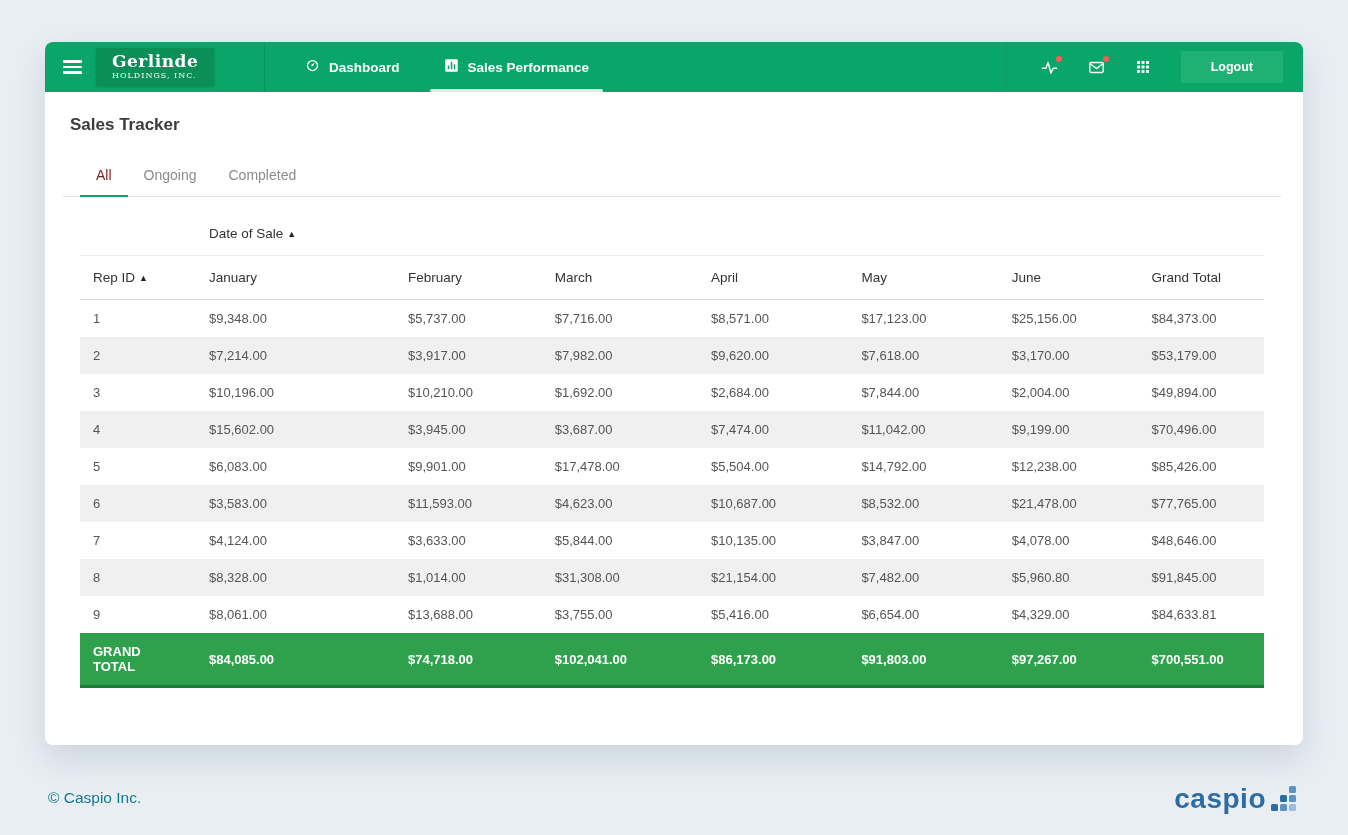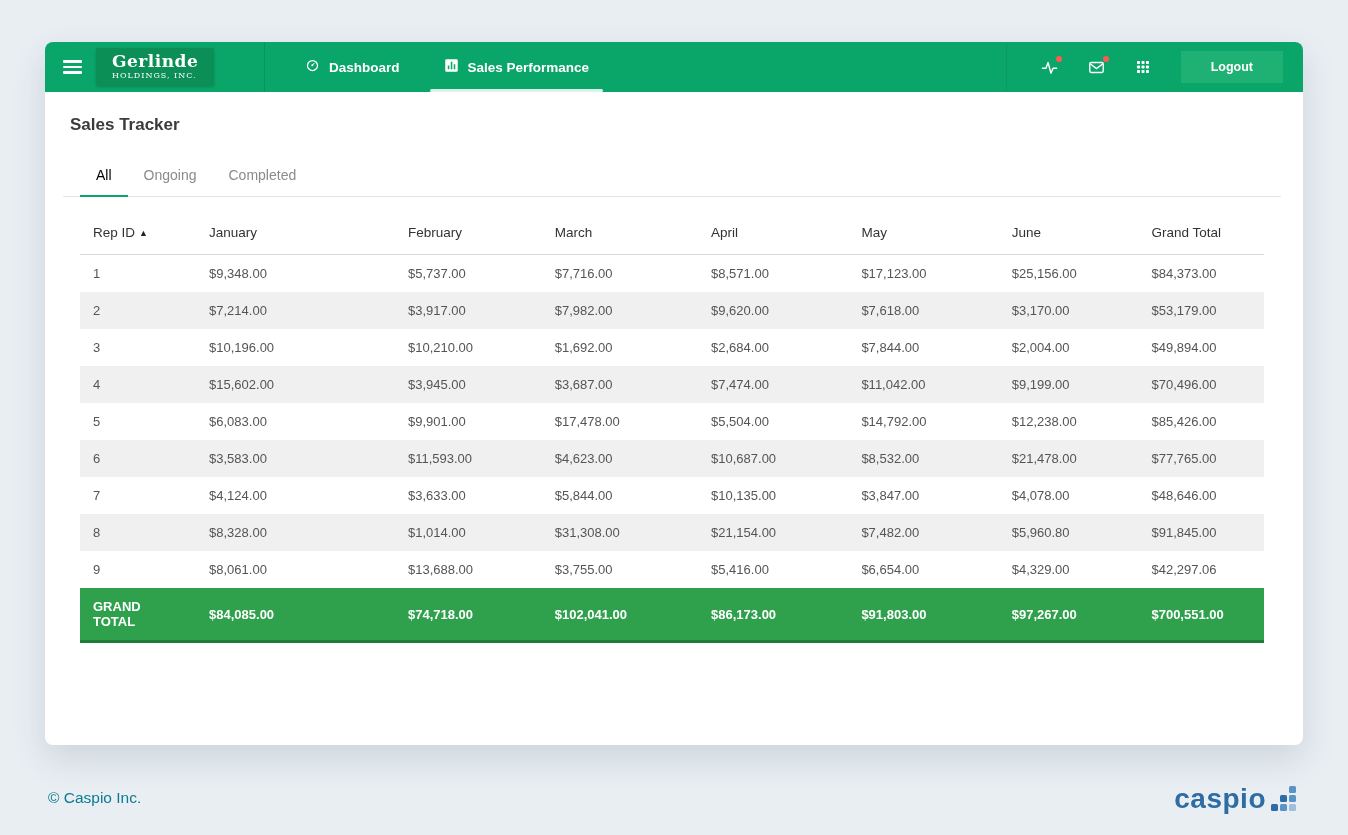--- a/index.html
+++ b/index.html
@@ -89,21 +89,21 @@
     font-size: 17px; font-weight: bold; color: #3b3b3b;
     margin: 23px 25px 16px;
   }
   .panel { margin: 0 22px 0 18px; background: #fff; flex: 1; }
   .tabs { display: flex; border-bottom: 1px solid #e4e4e4; padding-left: 17px; }
   .tab {
     padding: 16px 16px 13px;
     font-size: 14px; color: #8b8b8b;
     cursor: pointer; position: relative;
   }
-  .tab.active { color: #000000; text-align: center; }
+  .tab.active { color: #7f1d1d; text-align: center; }
   .tab.active::after {
     content: ""; position: absolute; left: 0; right: 0; bottom: -1px;
     height: 2.5px; background: #0aa569;
   }
   .table-wrap { padding: 14px 17px 0; }
   table { width: 100%; border-collapse: collapse; font-size: 13px; color: #555; table-layout: fixed; }
   thead th { text-align: left; font-weight: normal; color: #333; }
   .group-row th { padding: 15px 13px 14px; border-bottom: 1px solid #ececec; font-size: 13.5px; }
   .head-row th  { padding: 14px 13px; border-bottom: 1px solid #d9d9d9; font-size: 13.5px; cursor: pointer; }
   .sort-arrow { font-size: 9px; color: #222; margin-left: 4px; vertical-align: 1px; }
@@ -219,20 +219,26 @@
           <col style="width:9.8%">
             <col style="width:16.8%">
             <col style="width:12.4%">
             <col style="width:13.2%">
           <col style="width:12.7%">
             <col style="width:12.7%">
             <col style="width:11.8%">
             <col style="width:10.6%">
         </colgroup>
         <thead>
+          <tr class="group-row">
+            <th></th>
+            <th colspan="7">
+              <span>Date of Sale</span><span class="sort-arrow">▲</span>
+            </th>
+          </tr>
           <tr class="head-row">
             <th>
               <span>Rep ID</span><span class="sort-arrow">▲</span>
             </th>
             <th>January</th>
             <th>February</th>
             <th>March</th>
             <th>April</th>
             <th>May</th>
             <th>June</th>
@@ -321,21 +327,21 @@
               <td>$91,845.00</td>
             </tr>
             <tr>
               <td>9</td>
               <td>$8,061.00</td>
               <td>$13,688.00</td>
               <td>$3,755.00</td>
               <td>$5,416.00</td>
               <td>$6,654.00</td>
               <td>$4,329.00</td>
-              <td>$42,297.06</td>
+              <td>$84,633.81</td>
             </tr>
           </tbody>
         <tfoot>
           <tr>
               <td>GRAND TOTAL</td>
               <td>$84,085.00</td>
               <td>$74,718.00</td>
               <td>$102,041.00</td>
               <td>$86,173.00</td>
               <td>$91,803.00</td>

